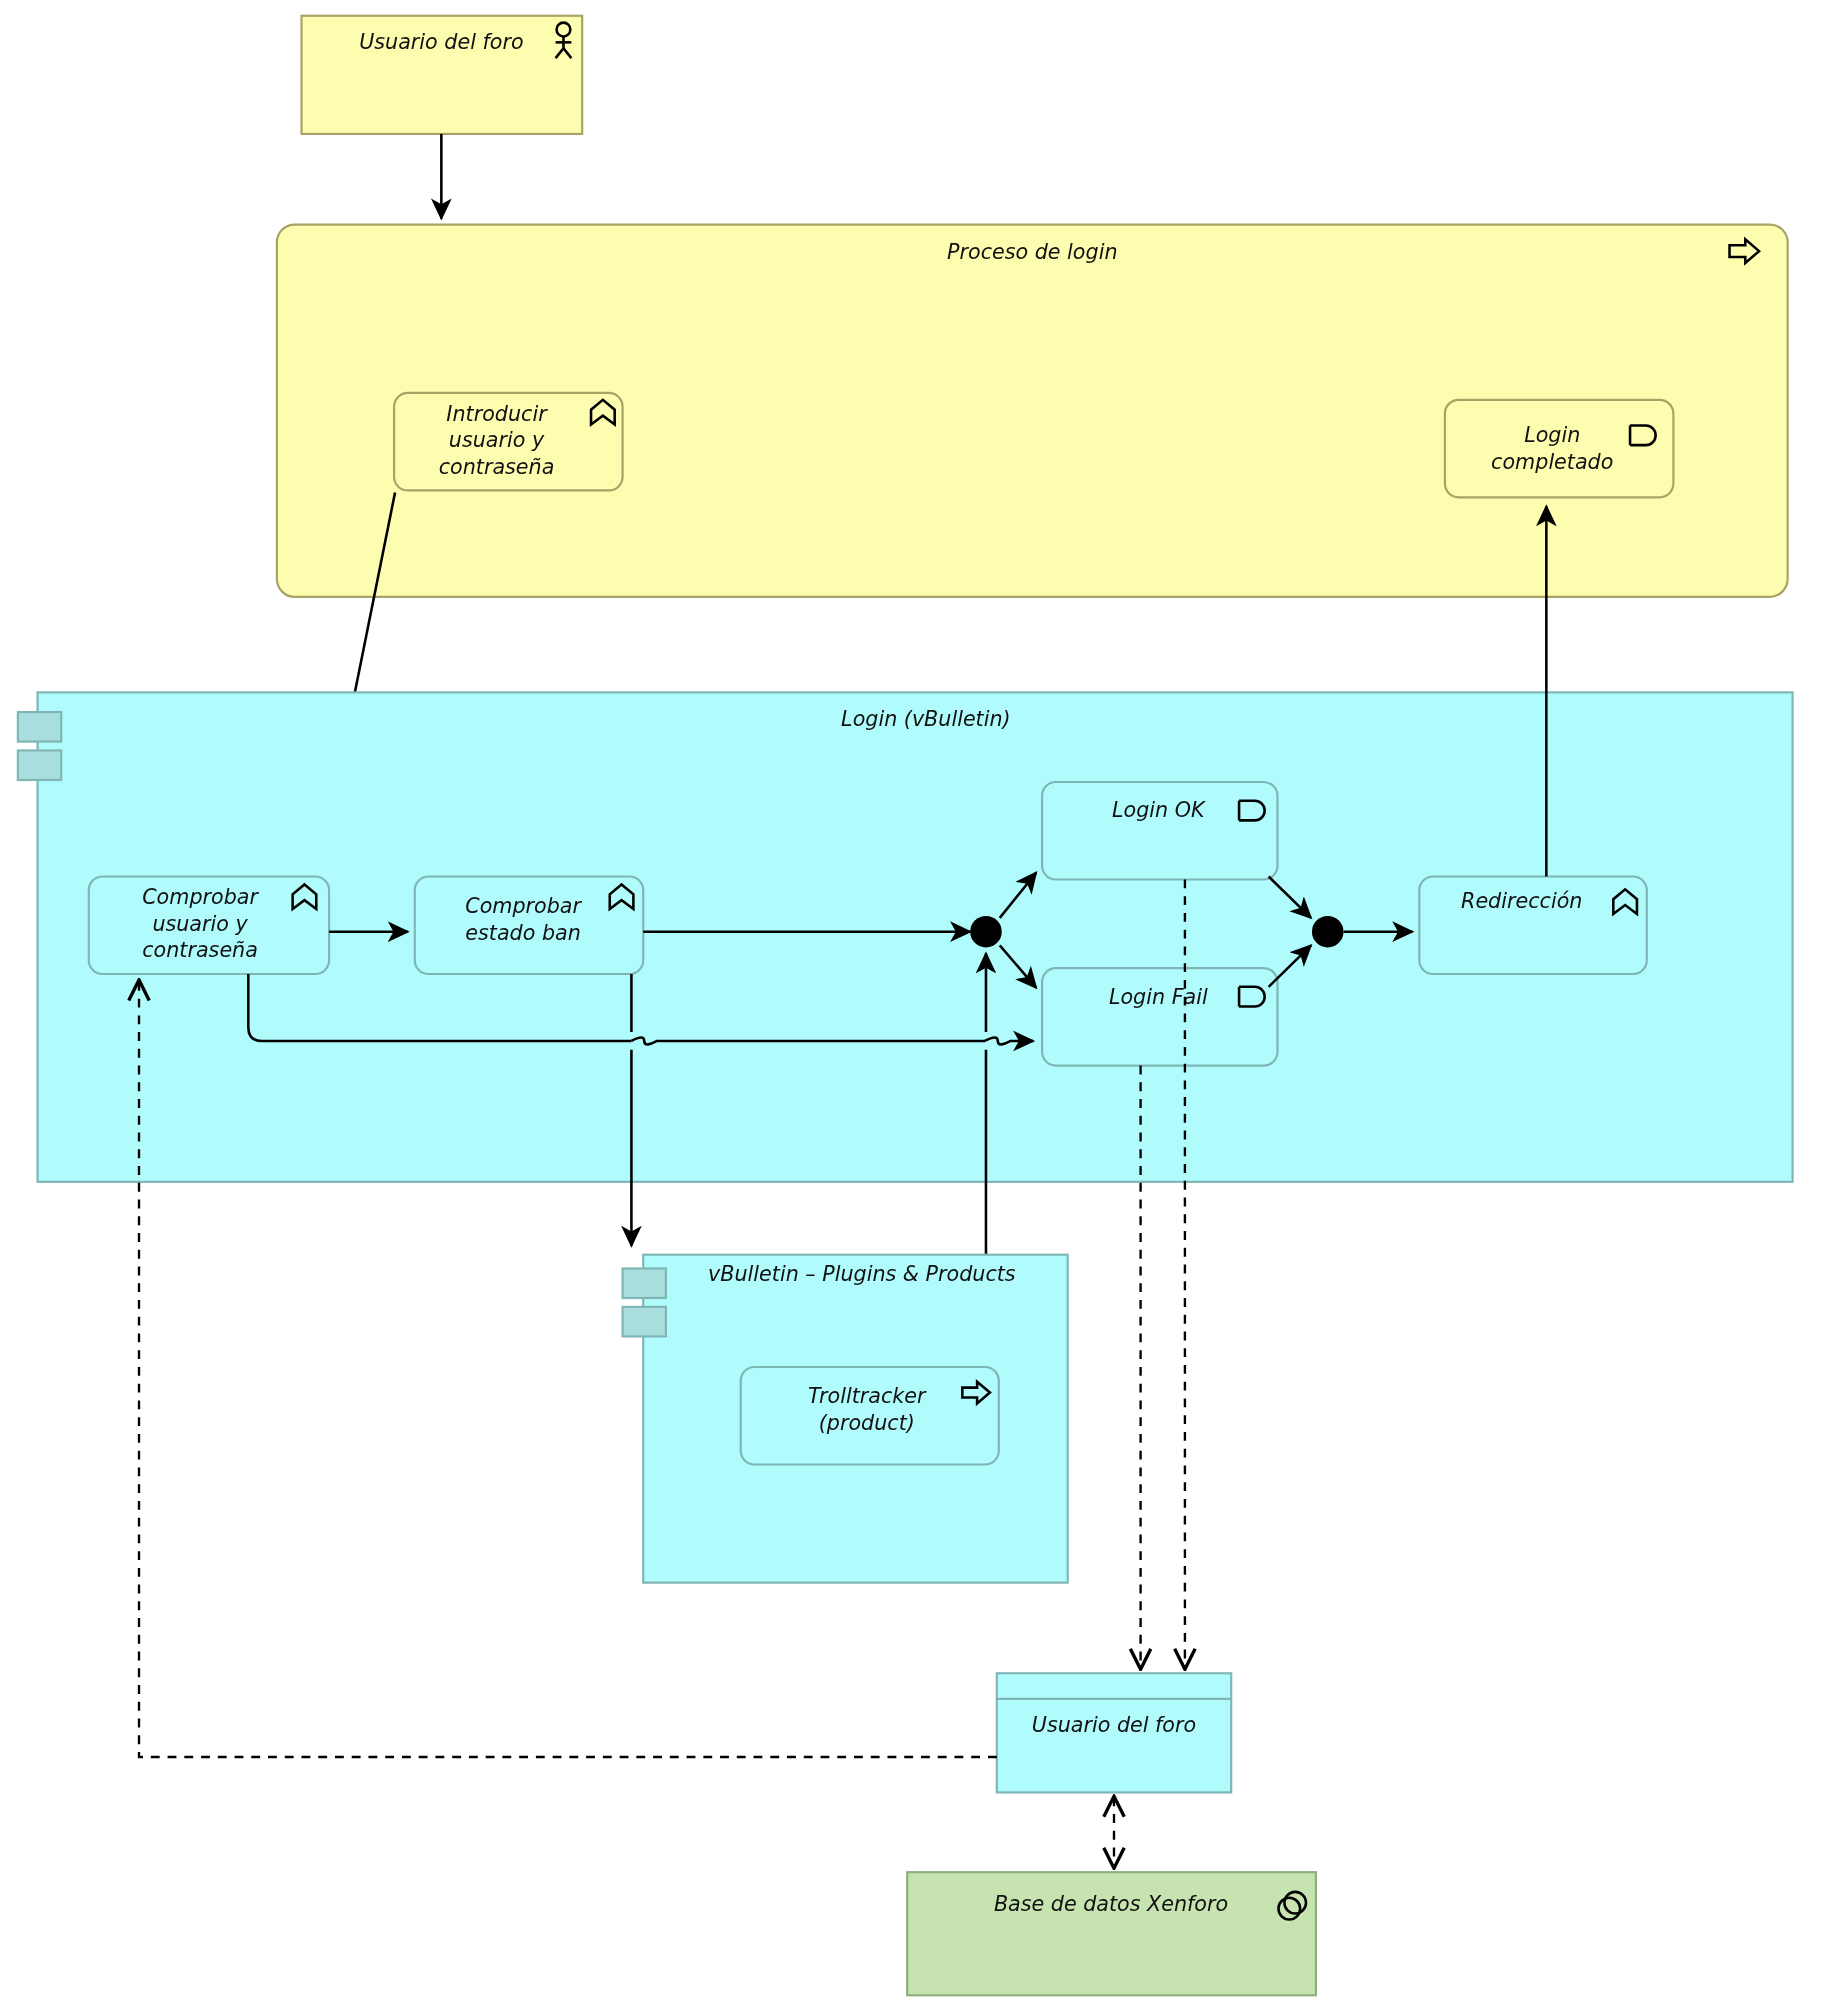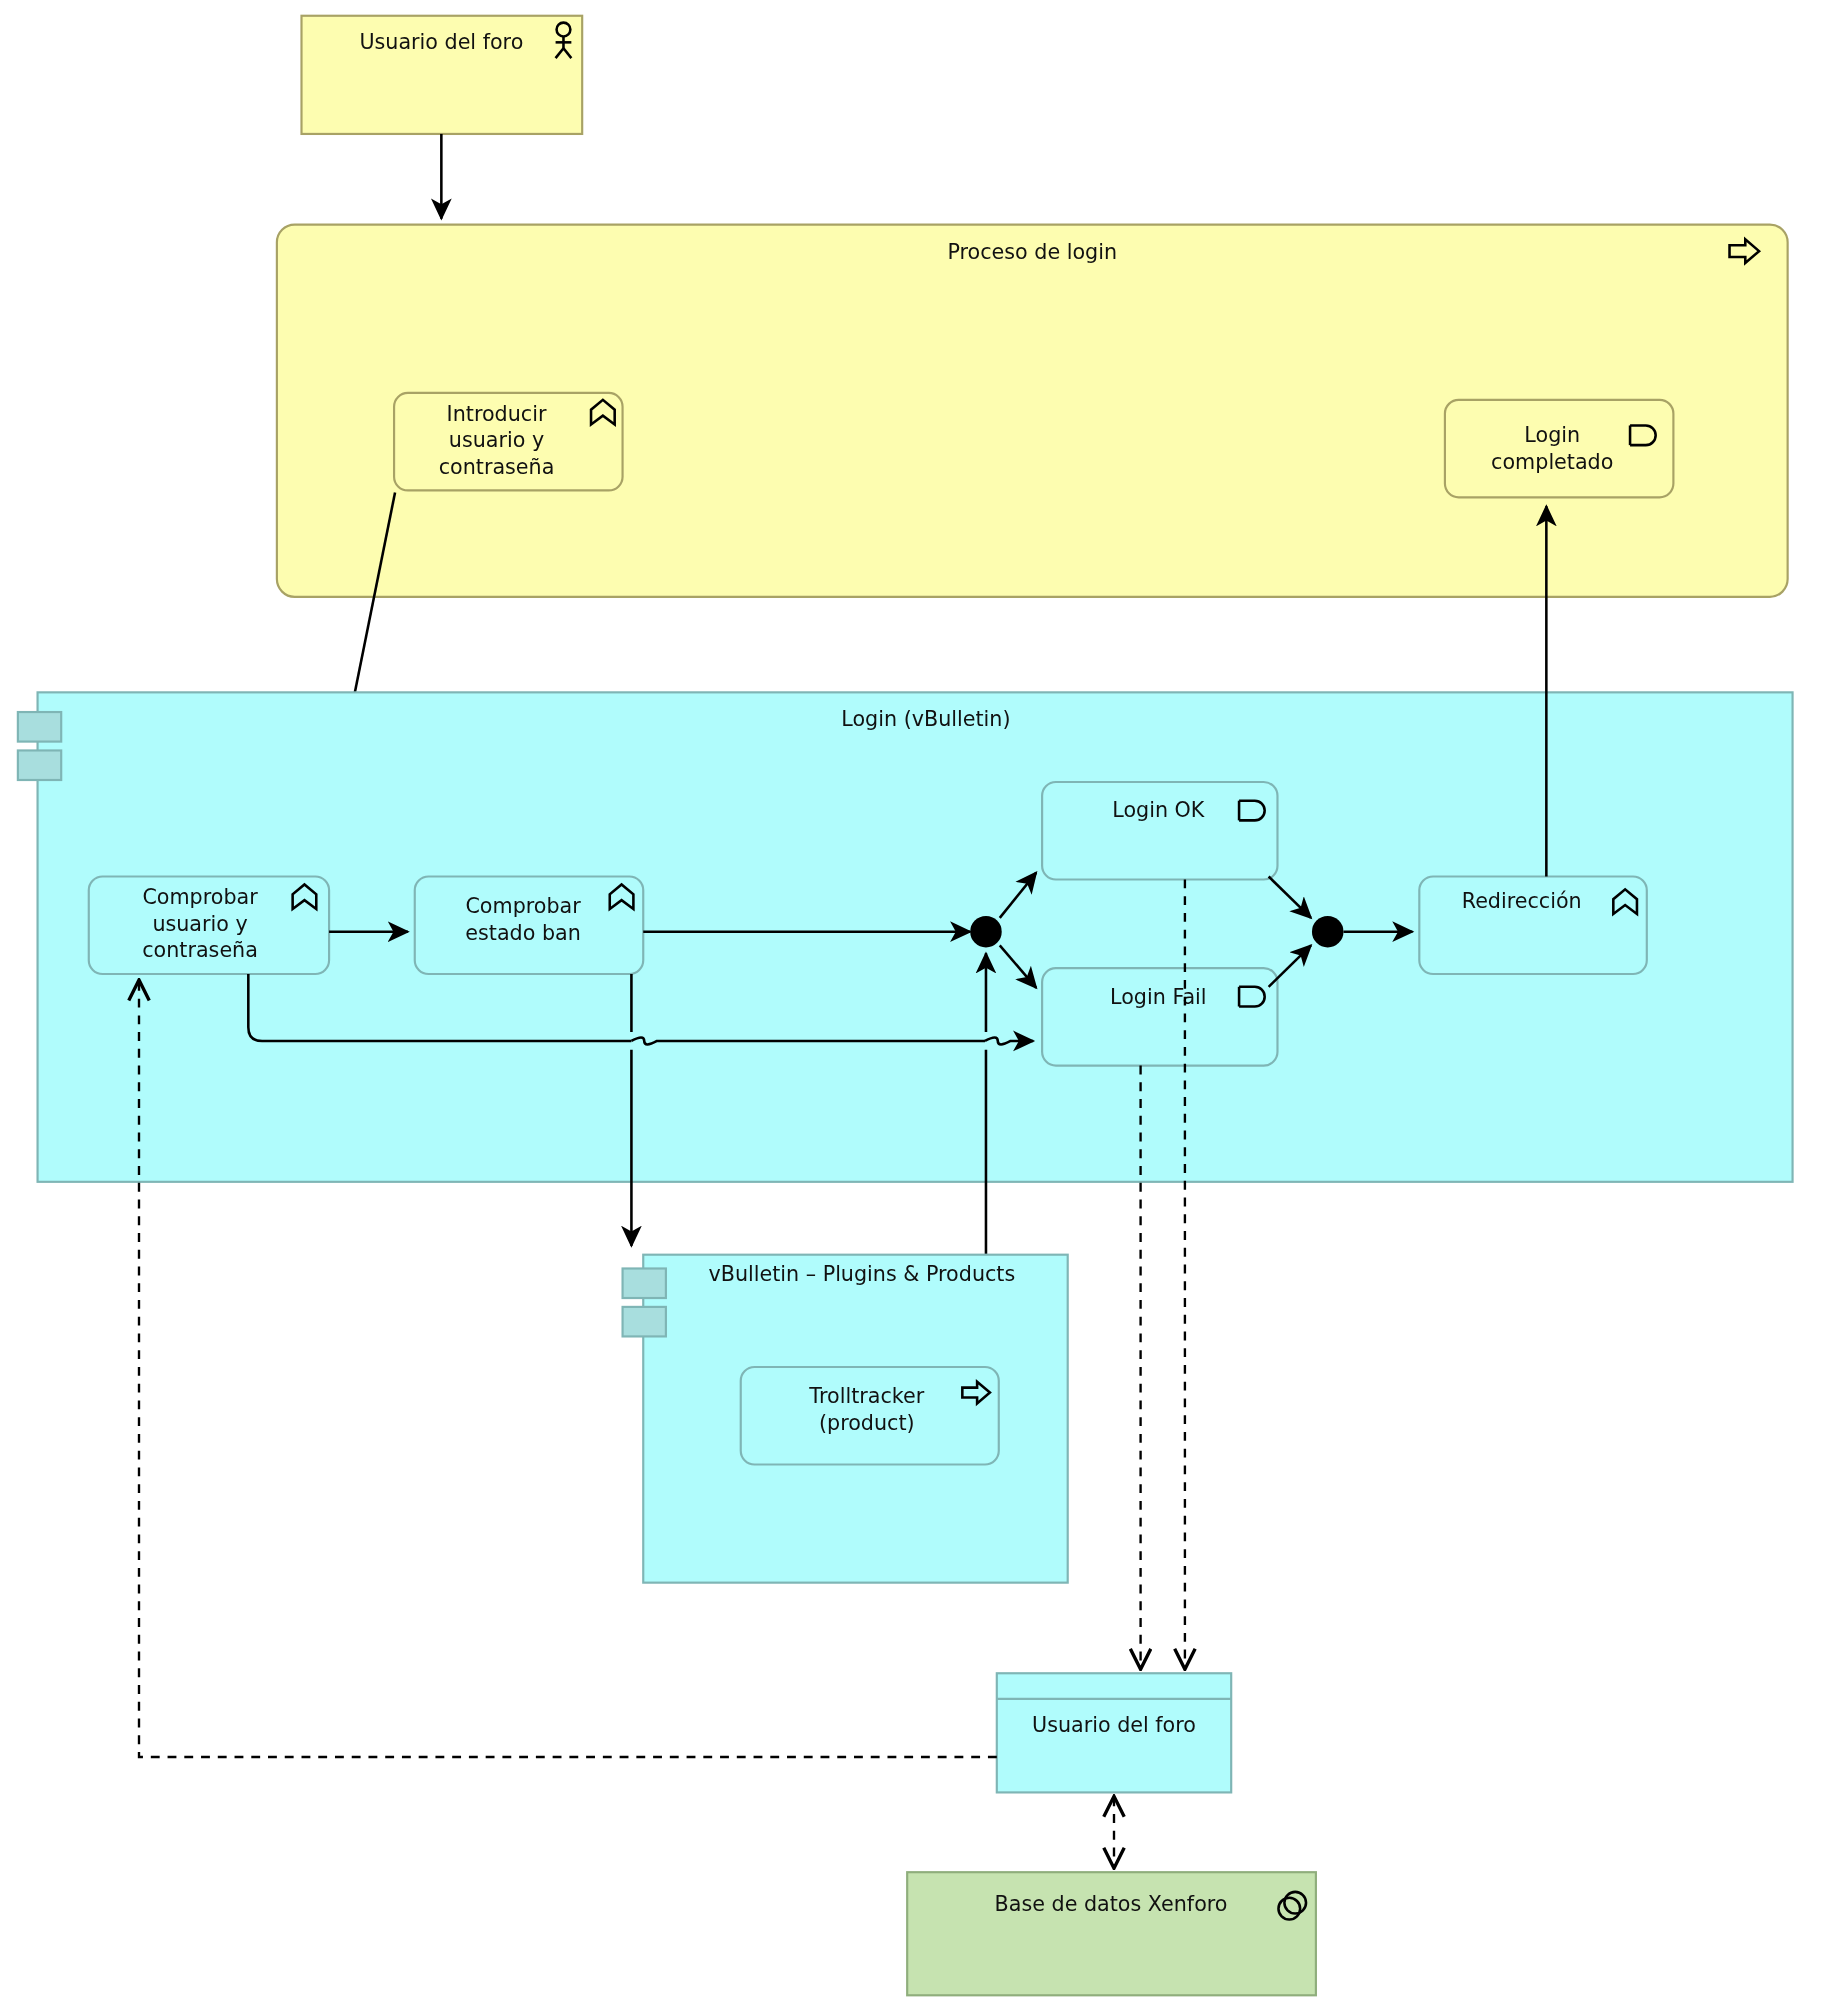--- a/index.html
+++ b/index.html
@@ -1,17 +1,17 @@
 <!DOCTYPE html>
 <html><head>
 <meta charset="utf-8">
 <style>
   html,body{margin:0;padding:0;background:#ffffff;}
   body{width:1838px;height:2015px;font-family:"DejaVu Sans",sans-serif;}
-  #stage{position:relative;width:1838px;height:2015px;overflow:hidden;background:#fff;}
+  #stage{position:relative;width:1838px;height:2015px;overflow:hidden;background:#fff;font-style:italic;}
   svg{position:absolute;left:0;top:0;width:1838px;height:2015px;}
   .nodetext{font-family:"DejaVu Sans",sans-serif;font-size:21px;fill:#111111;}
   .titletext{font-family:"DejaVu Sans",sans-serif;font-size:21px;fill:#111111;}
   .edge{stroke:#000000;stroke-width:2.6;fill:none;}
   .edge-dash{stroke:#000000;stroke-width:2.4;fill:none;stroke-dasharray:9 8;}
   .icon{stroke:#000000;stroke-width:2.6;fill:none;stroke-linejoin:miter;stroke-linecap:butt;}
 </style>
 </head>
 <body>
 

